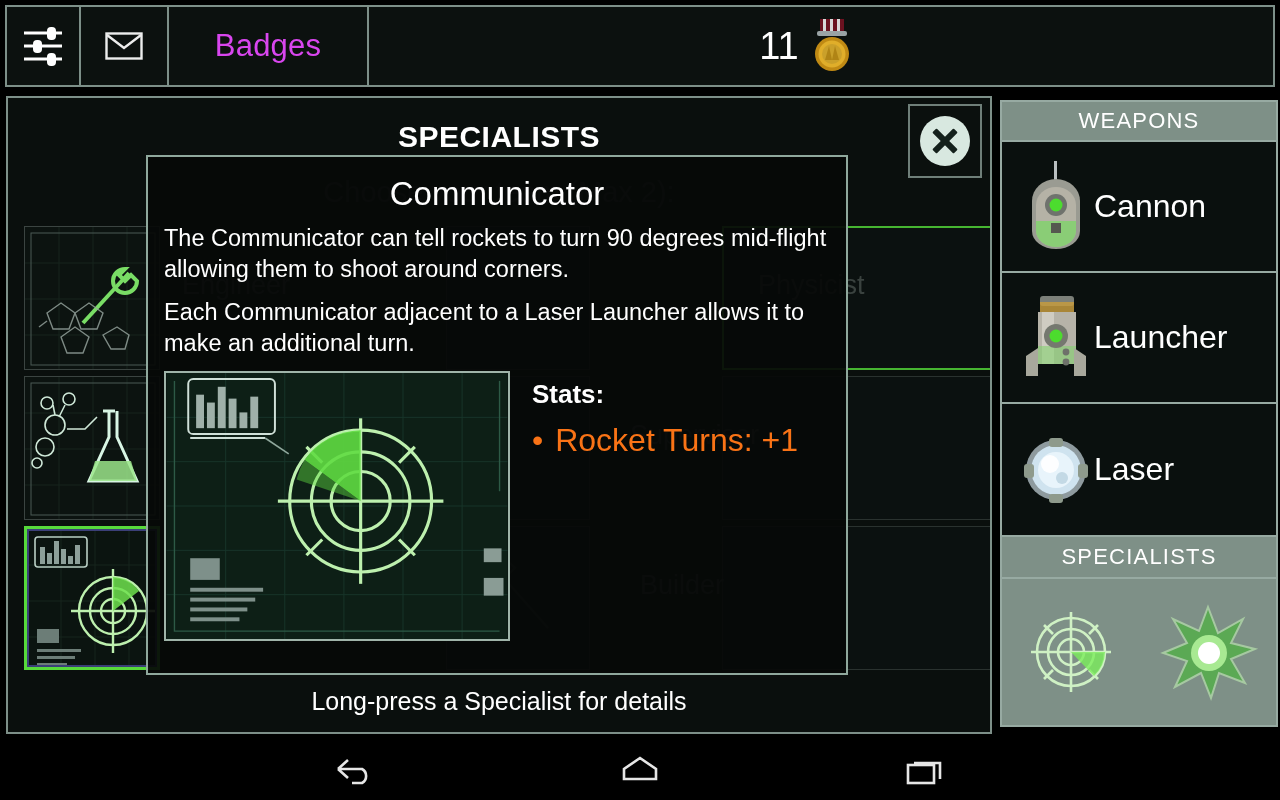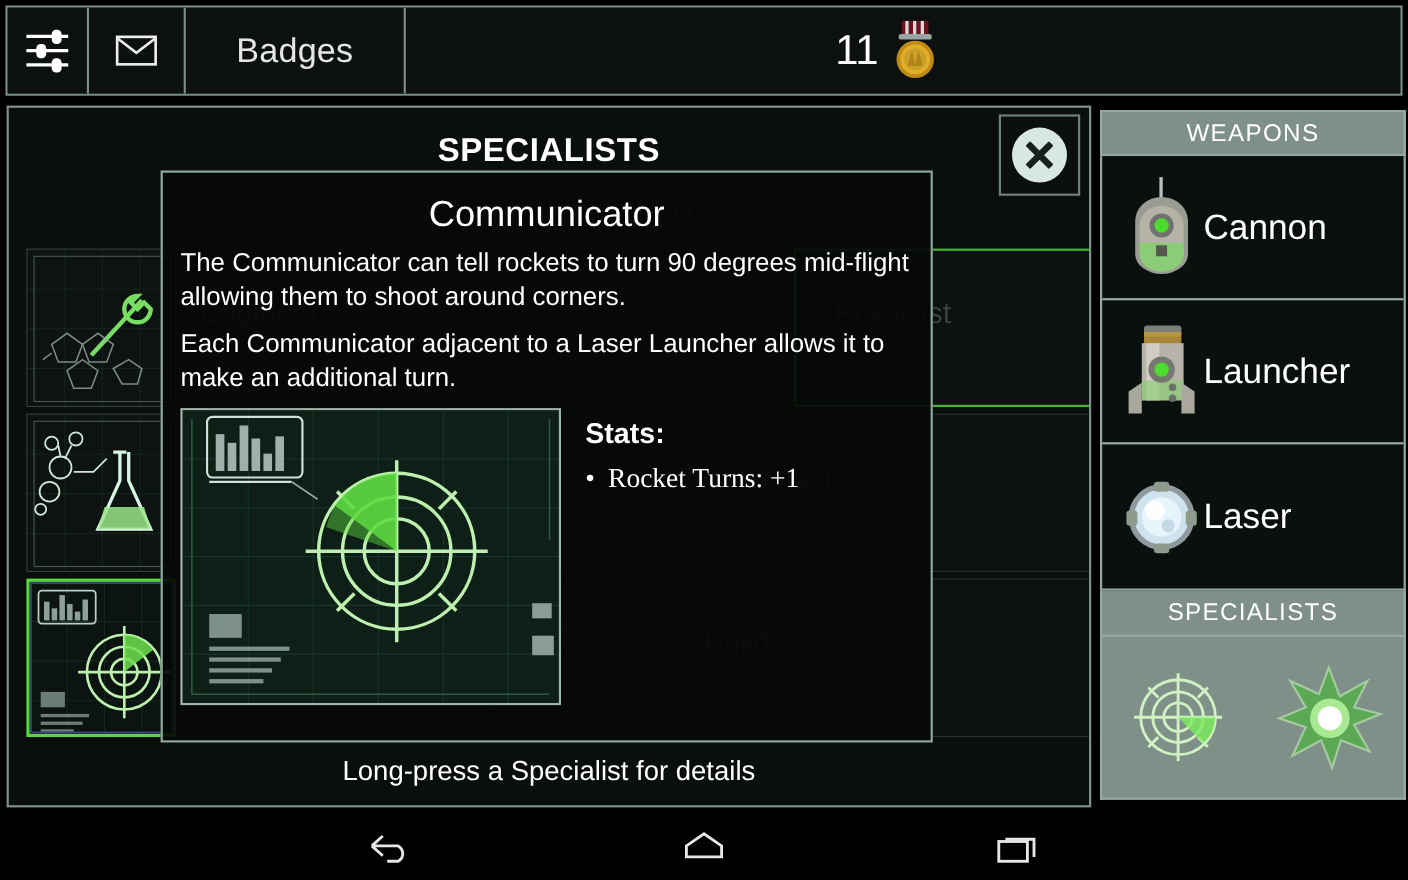--- a/index.html
+++ b/index.html
@@ -22,21 +22,21 @@
     display: flex; align-items: center; justify-content: center;
     border-right: 2px solid #7d8f88;
     position: relative;
     background: #0c110f;
   }
   .tb-settings { width: 74px; }
   .tb-mail { width: 88px; }
   .tb-badges { width: 200px; }
   .tb-tribe  { width: 140px; }
   .tb-spacer { flex: 1; border-right: none; justify-content: center; padding-right: 28px; }
-  .tb-label { color: #e5e5e5; font-size: 31px; letter-spacing: .2px; }
+  .tb-label { color: #d946ef; font-size: 31px; letter-spacing: .2px; }
 
   .sliders-ico { width: 44px; height: 44px; }
   .medal-count { color:#fff; font-size:38px; margin-right:10px; }
   .medal { width: 46px; height: 56px; position: relative; }
 
   
   .mainpanel {
     position: absolute; left: 6px; top: 96px; width: 986px; height: 638px;
     border: 2px solid #7d8f88;
     background: #0a0f0d;
@@ -103,21 +103,21 @@
   .dlg-para {
     color:#fff; font-size:23.5px; line-height:1.30; margin-bottom:13px;
   }
   .dlg-body { display:flex; gap:16px; margin-top:6px; }
   .dlg-art {
     width:346px; height:270px; border:2px solid #9fb4a9; position:relative; overflow:hidden;
     background:#0a1410;
   }
   .dlg-stats { flex:1; padding-top:8px; padding-left:6px; }
   .stats-h { color:#fff; font-size:26px; font-weight:bold; margin-bottom:12px; }
-  .stats-li { color:#ffffff; font-size:25px;font-family:Liberation Serif, serif; }
+  .stats-li { color:#f97316; font-size:32px; }
   .stats-li:before { content:"\2022"; margin-right:12px; }
 
   
   .sidebar { position:absolute; left:1000px; top:100px; width:278px; height:634px; }
   .sb-header {
     height:42px; border:2px solid #97aaa2; background:#7e9087;
     color:#fff; font-size:22px; letter-spacing:1.2px;
     display:flex; align-items:center; justify-content:center;
   }
   .sb-list { border:2px solid #97aaa2; border-top:none; background:#0a100e; }

